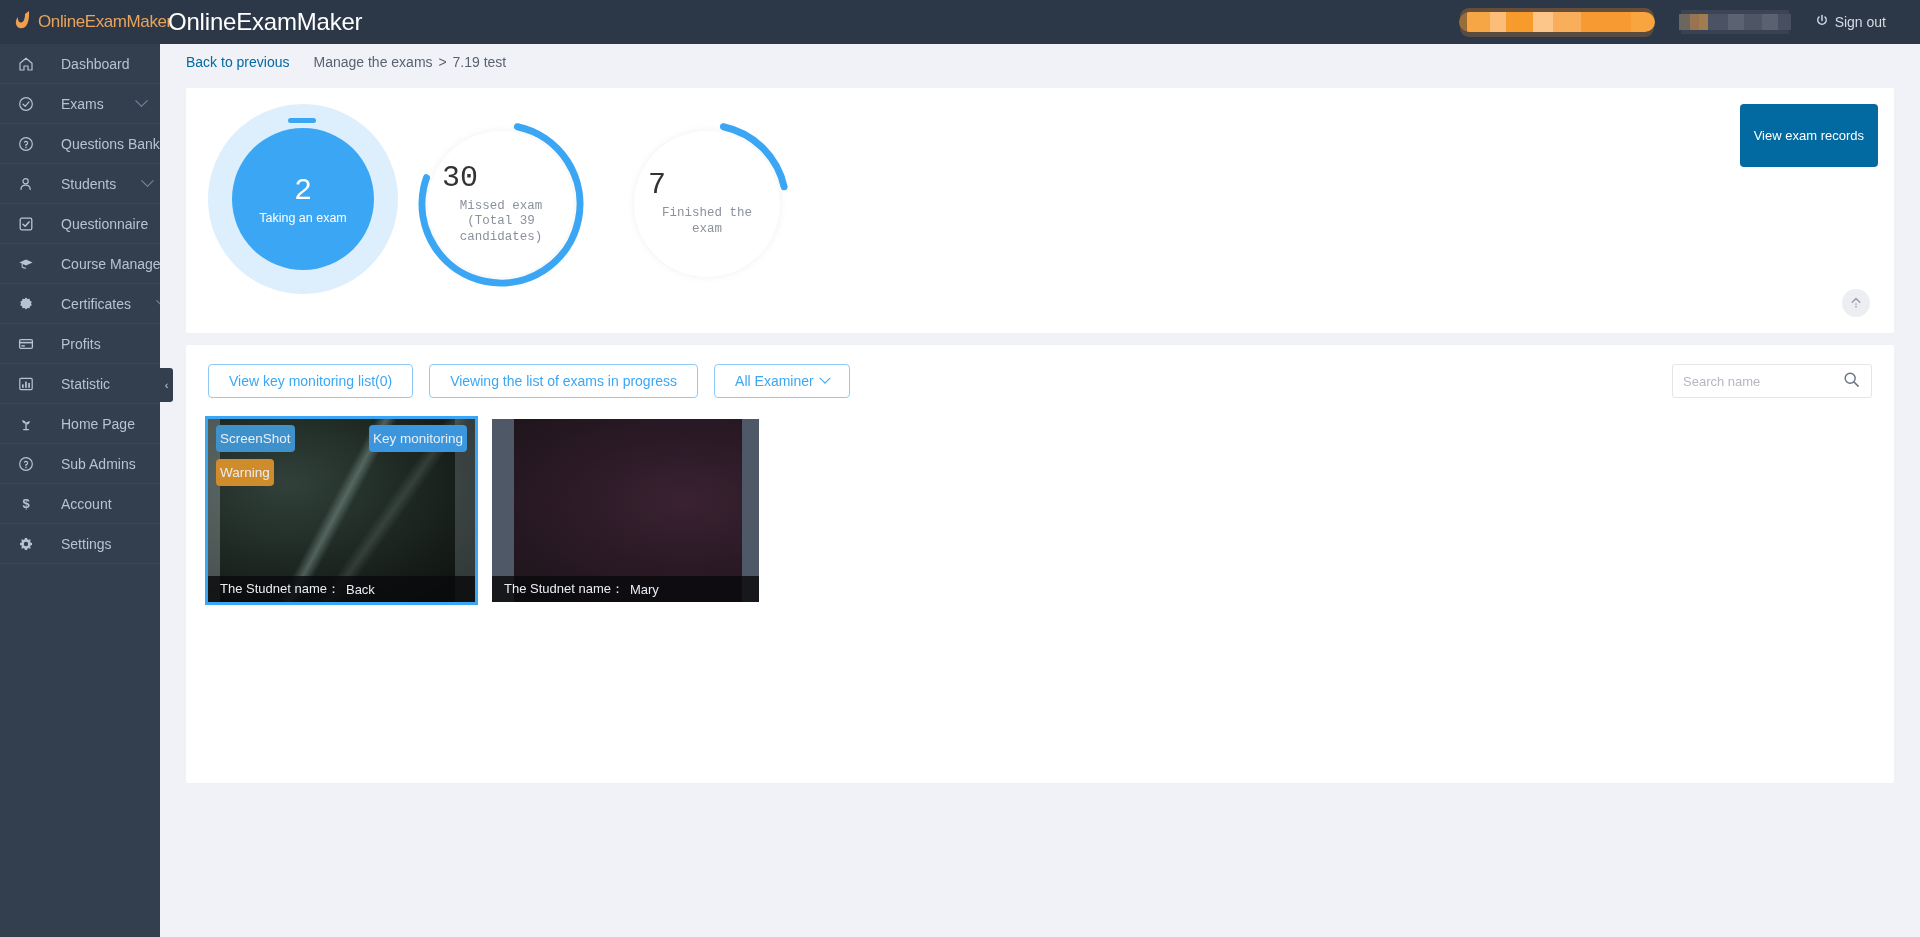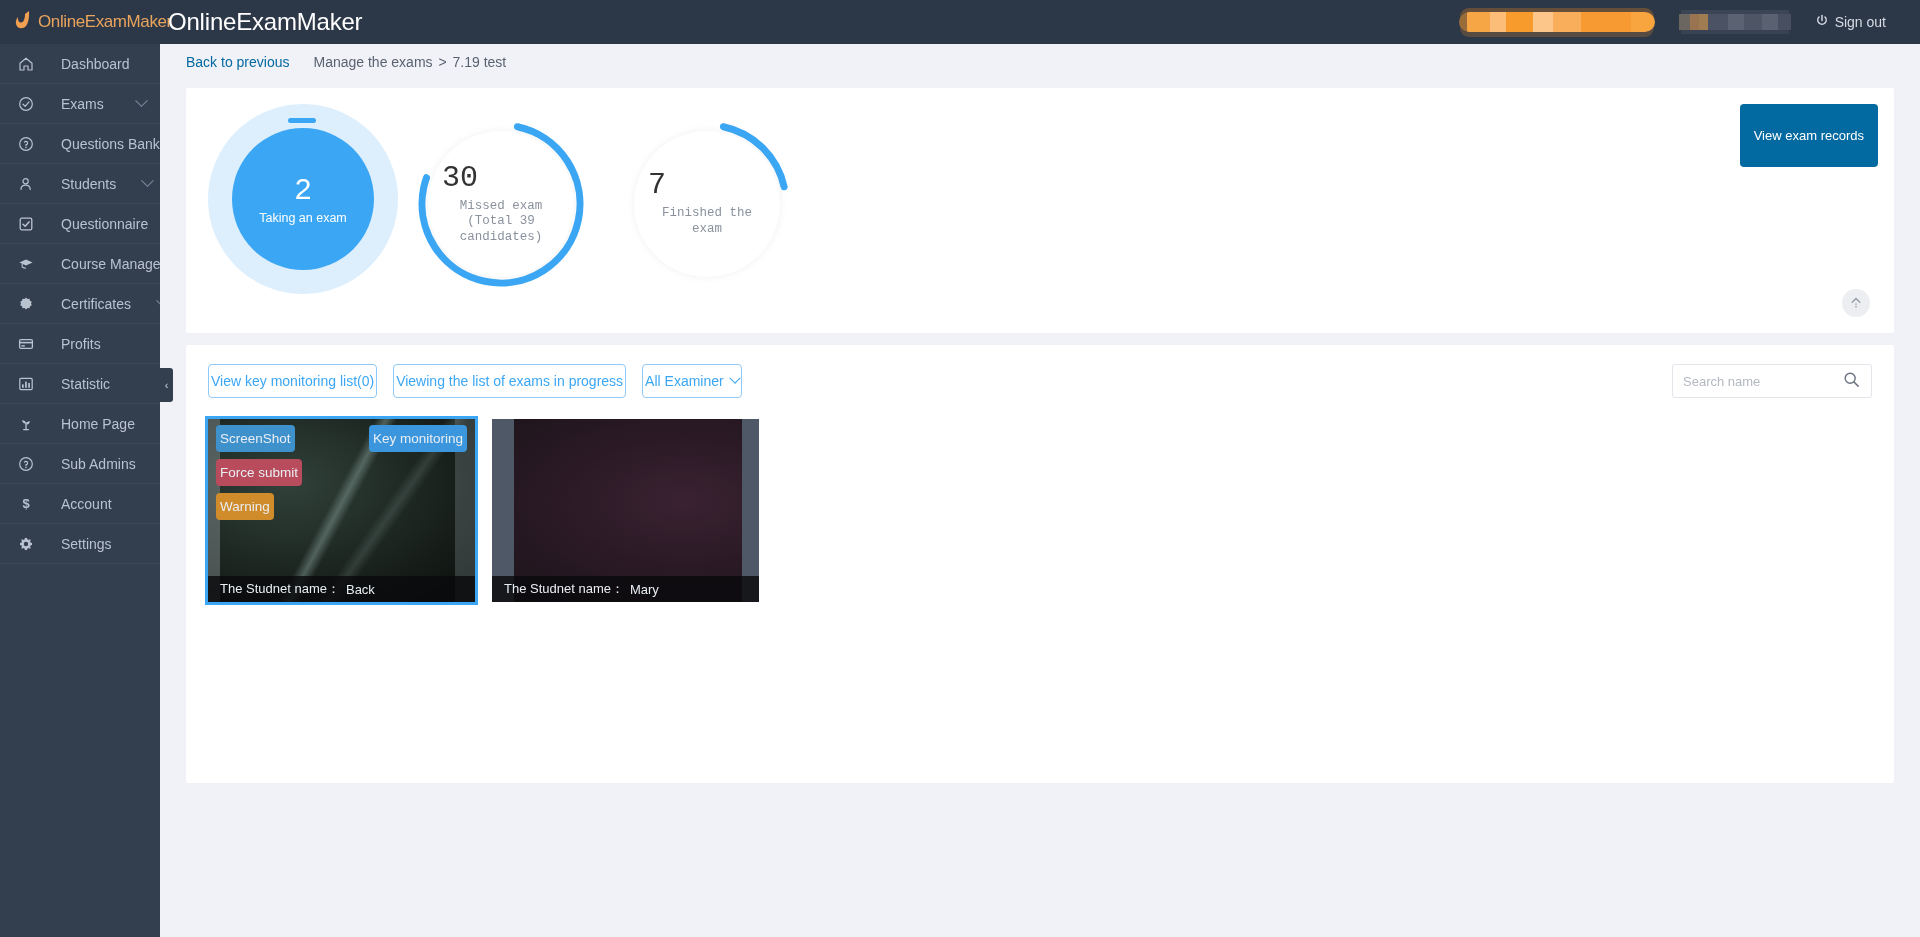--- a/index.html
+++ b/index.html
@@ -188,21 +188,21 @@
     display: flex; align-items: center; justify-content: center;
     cursor: pointer;
   }
 
   
   .monitor-panel { margin-top: 12px; height: 438px; padding: 18px 22px; }
   .toolbar { display: flex; align-items: center; height: 36px; }
   .obtn {
     border: 1px solid #8fc9f5; background: #fff;
     color: #3ba7f4; font-size: 14px;
-    border-radius: 4px; padding: 0 2px; height: 34px;
+    border-radius: 4px; padding: 0 20px; height: 34px;
     margin-right: 16px; cursor: pointer;
     display: flex; align-items: center; gap: 7px;
     white-space: nowrap;
   }
   .obtn .dd {
     width: 8px; height: 8px;
     border-right: 1.4px solid #3ba7f4;
     border-bottom: 1.4px solid #3ba7f4;
     transform: rotate(45deg) translate(-2px,-2px);
   }
@@ -541,23 +541,20 @@
           <div class="feed-coco">
               <div class="rband"></div>
             </div>
         </div>
         <div class="overlay-btns">
           <div class="ovrow">
             <button class="ovbtn ov-screenshot">ScreenShot</button>
             <button class="ovbtn ov-key">Key monitoring</button>
           </div>
           <div>
-            <button class="ovbtn ov-force">Force submit</button>
-          </div>
-          <div>
             <button class="ovbtn ov-warn">Warning</button>
           </div>
         </div>
         <div class="vname">
           <span>The Studnet name：</span>
           <span class="nm">Back</span>
         </div>
       </div>
 
       <div class="vcard">

